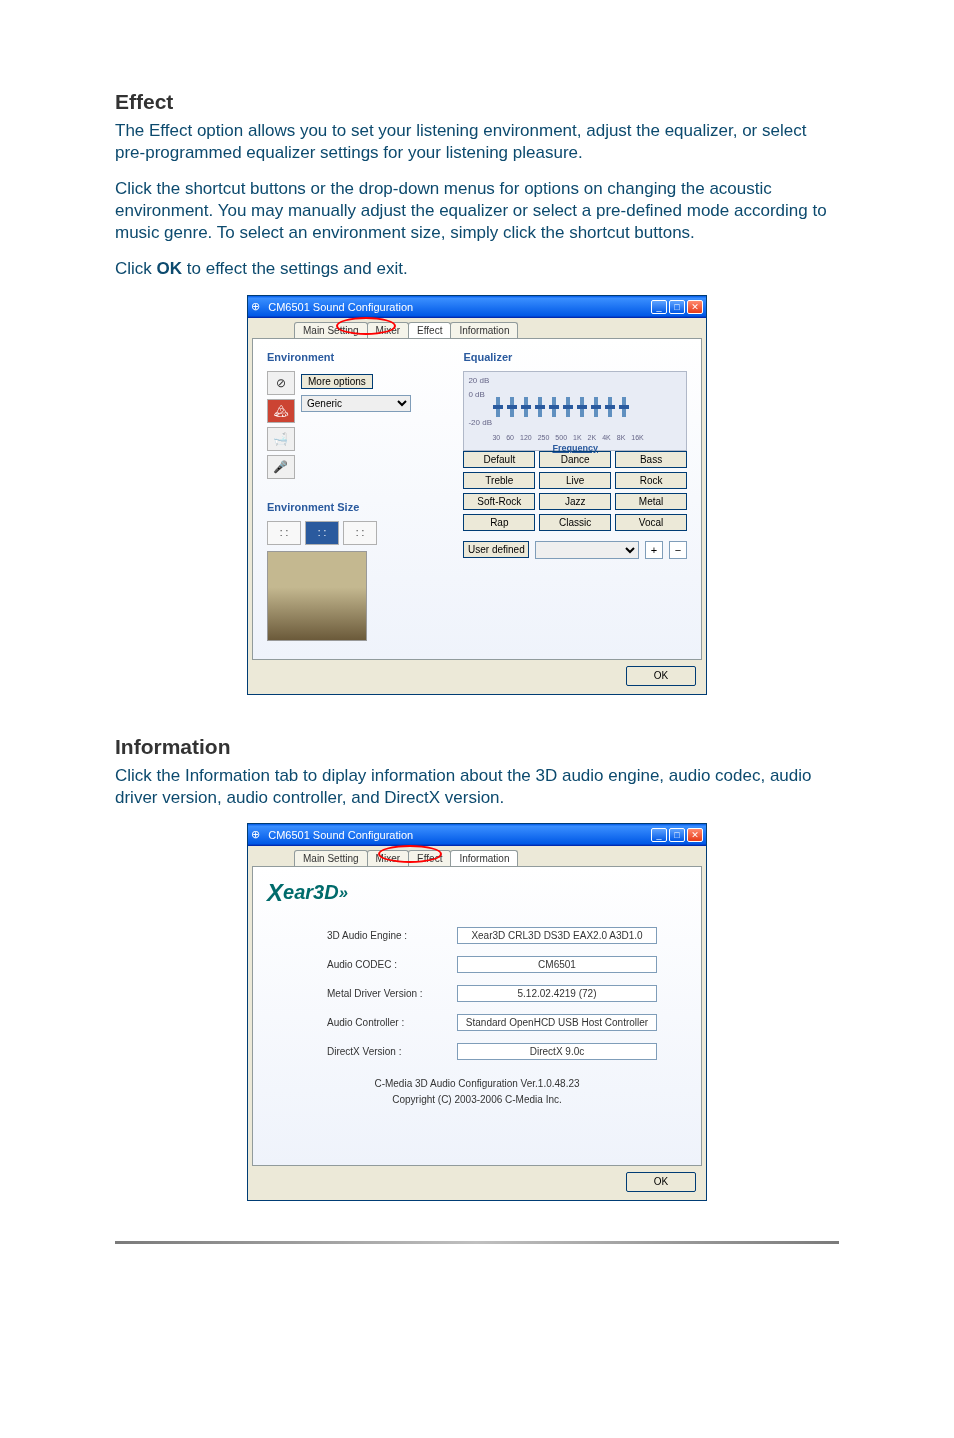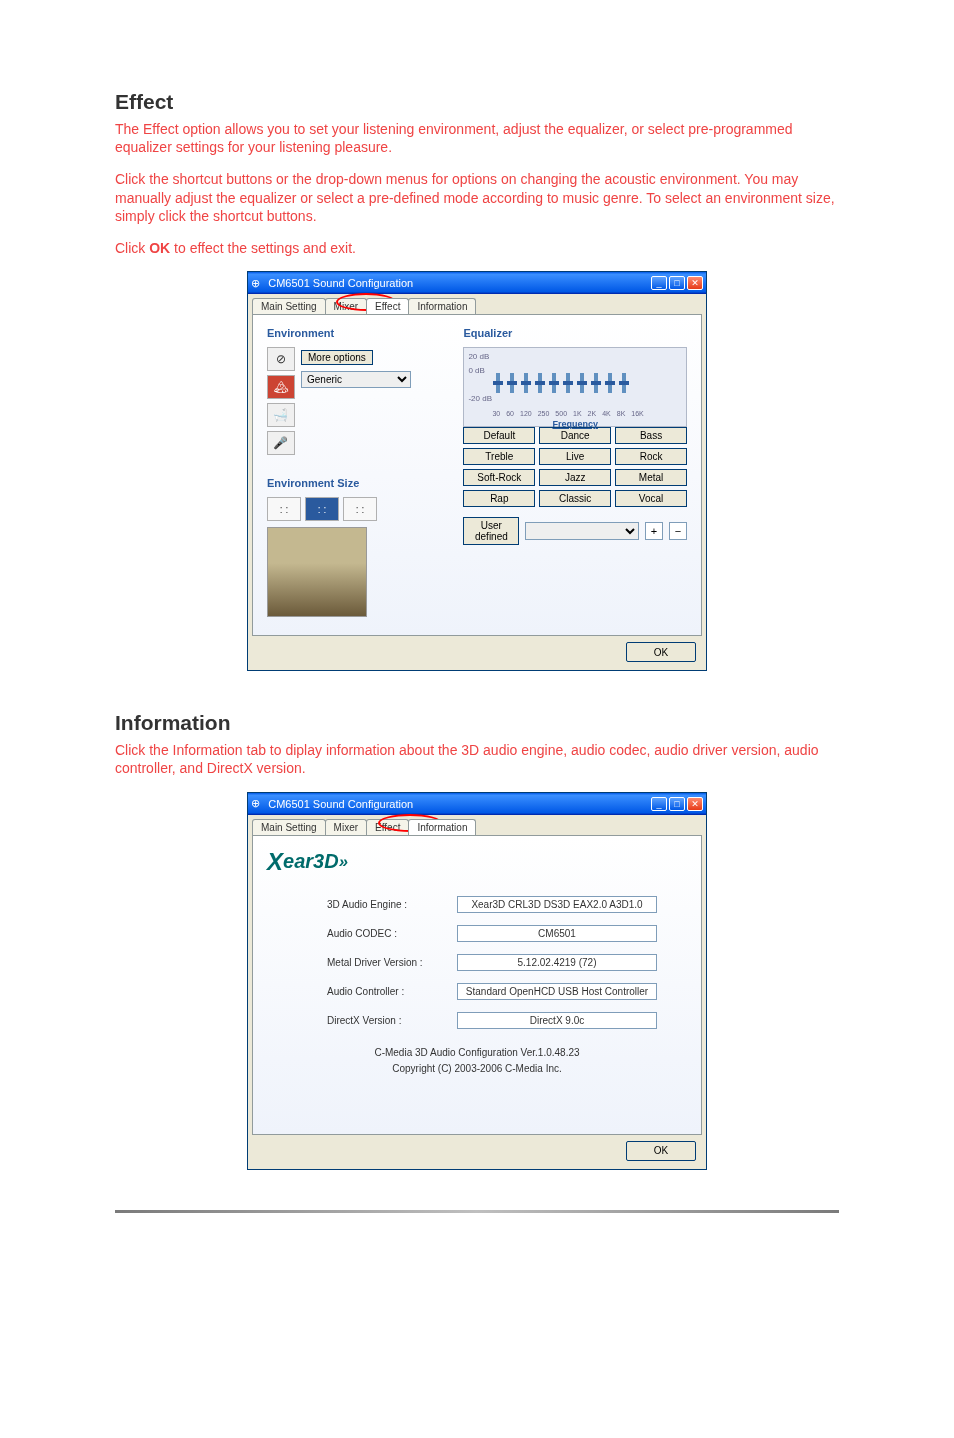--- a/index.html
+++ b/index.html
@@ -10,24 +10,24 @@
       padding: 90px 115px 40px 115px;
       color: #333;
     }
     h2 { 
       font-size: 21px; 
       font-weight: bold; 
       margin-bottom: 6px;
       color: #333;
     }
     p {
-      font-size: 14px;
+      font-size: 17px;
       line-height: 1.3;
       margin-bottom: 14px;
-      color: #ef4444;
+      color: #0c4a6e;
     }
     .dialog {
       width: 460px;
       margin: 0 auto 40px auto;
       border: 1px solid #003c74;
       background: #ece9d8;
       font-family: Tahoma, sans-serif;
     }
     .titlebar {
       height: 22px;
@@ -218,21 +218,21 @@
       color: #333;
       margin-top: 16px;
       line-height: 1.6;
     }
     .copyright a { color: #0000ee; text-decoration: underline; }
     .footer-line {
       height: 3px;
       background: linear-gradient(to right, #7a7a7a, #bfbfbf, #7a7a7a);
       margin-top: 30px;
     }
-    .tabs-wrapper { position: relative; }
+    .tabs-wrapper { position: relative; padding-left: 42px; }
   </style>
 </head>
 <body>
 
 <h2>Effect</h2>
 <p>The Effect option allows you to set your listening environment, adjust the equalizer, or select pre-programmed equalizer settings for your listening pleasure.</p>
 <p>Click the shortcut buttons or the drop-down menus for options on changing the acoustic environment. You may manually adjust the equalizer or select a pre-defined mode according to music genre. To select an environment size, simply click the shortcut buttons.</p>
 <p>
   <span>Click </span><b>OK</b><span> to effect the settings and exit.</span>
 </p>
@@ -340,21 +340,21 @@
           <button class="preset-btn">Live</button>
           <button class="preset-btn">Rock</button>
           <button class="preset-btn">Soft-Rock</button>
           <button class="preset-btn">Jazz</button>
           <button class="preset-btn">Metal</button>
           <button class="preset-btn">Rap</button>
           <button class="preset-btn">Classic</button>
           <button class="preset-btn">Vocal</button>
         </div>
         <div class="user-def-row">
-          <button class="preset-btn" style="width:56px">User defined</button>
+          <button class="preset-btn" style="width:66px">User defined</button>
           <select class="ud-select"></select>
           <button class="ud-btn">+</button>
           <button class="ud-btn">−</button>
         </div>
       </div>
     </div>
   </div>
   <button class="btn-ok">OK</button>
 </div>
 

